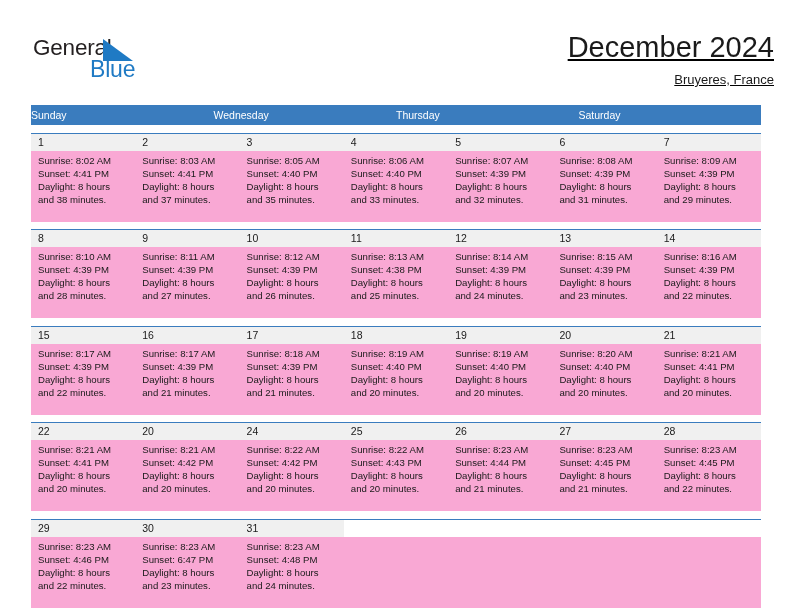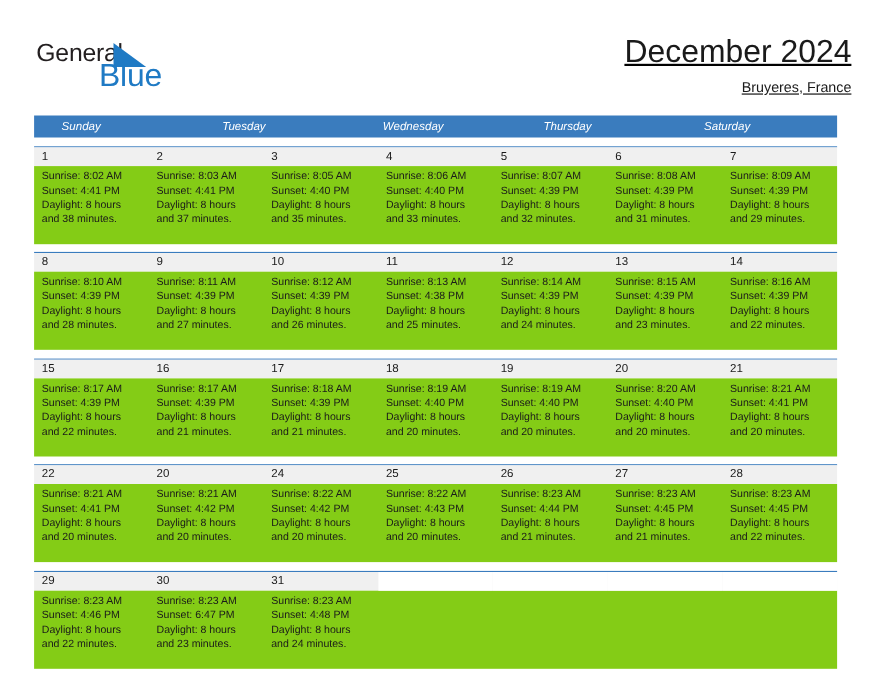--- a/index.html
+++ b/index.html
@@ -52,21 +52,21 @@
     position: absolute;
     left: 70px;
     top: 3px;
     width: 30px;
     height: 22px;
   }
   .logo-blue {
     position: absolute;
     left: 57px;
     top: 21px;
-    font-size: 29px;
+    font-size: 23px;
     color: #1f7ac4;
     line-height: 24px;
     letter-spacing: -0.2px;
     font-family: "Liberation Sans", sans-serif;
   }
 
   .title-block {
     position: absolute;
     right: 18px;
     top: 30px;
@@ -102,24 +102,23 @@
     width: 730px;
     background: #3a7cbe;
     height: 20px;
   }
   .weekday-cell {
     flex: 1 1 0;
     box-sizing: border-box;
     color: #ffffff;
     font-size: 10.5px;
     line-height: 20px;
-    padding-left: 25px;
+    padding-left: 0;
     white-space: nowrap;
     font-family: "Liberation Sans", sans-serif;
-    font-style: italic;
   }
 
   .week-row {
     width: 730px;
     border-top: 1.4px solid #3a7cbe;
     margin-top: 7.5px;
   }
   .week-row:first-of-type {
     margin-top: 0;
     border-top: none;
@@ -140,21 +139,21 @@
     color: #1a1a1a;
     font-family: "Liberation Sans", sans-serif;
   }
   .daynum-cell.empty {
     background: #ffffff;
   }
 
   .detail-strip {
     display: flex;
     width: 730px;
-    background: #84cc16;
+    background: #f9a8d4;
     height: 71px;
   }
   .detail-cell {
     flex: 1 1 0;
     box-sizing: border-box;
     padding: 3px 6px 0 7px;
     font-size: 9.6px;
     line-height: 13.1px;
     color: #1a1a1a;
     font-family: "Liberation Sans", sans-serif;
@@ -182,21 +181,20 @@
       <div class="cal-title">December 2024</div>
       <div class="cal-subtitle">Bruyeres, France</div>
     </div>
 
   </div>
 
   <div class="calendar">
 
     <div class="weekday-header">
       <div class="weekday-cell">Sunday</div>
-      <div class="weekday-cell">Tuesday</div>
       <div class="weekday-cell">Wednesday</div>
       <div class="weekday-cell">Thursday</div>
       <div class="weekday-cell">Saturday</div>
     </div>
 
     <div class="week-row">
       <div class="daynum-strip">
         <div class="daynum-cell">1</div>
         <div class="daynum-cell">2</div>
         <div class="daynum-cell">3</div>

